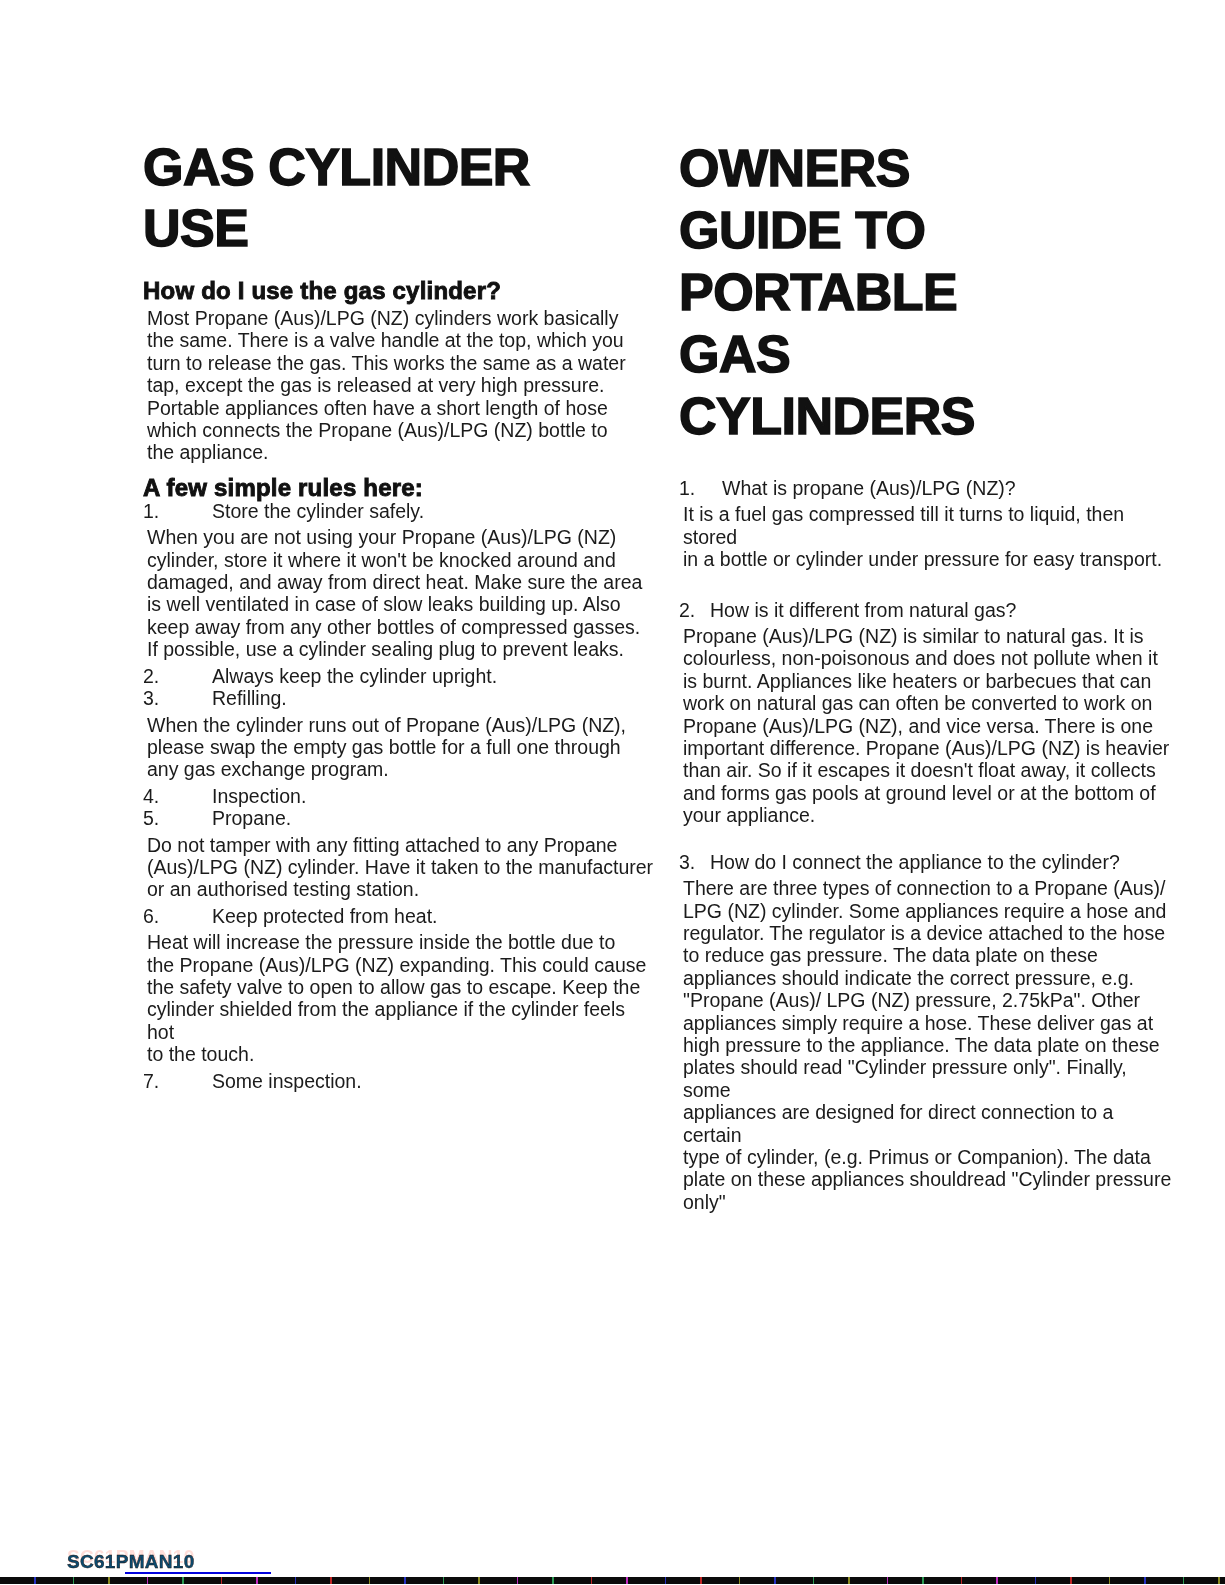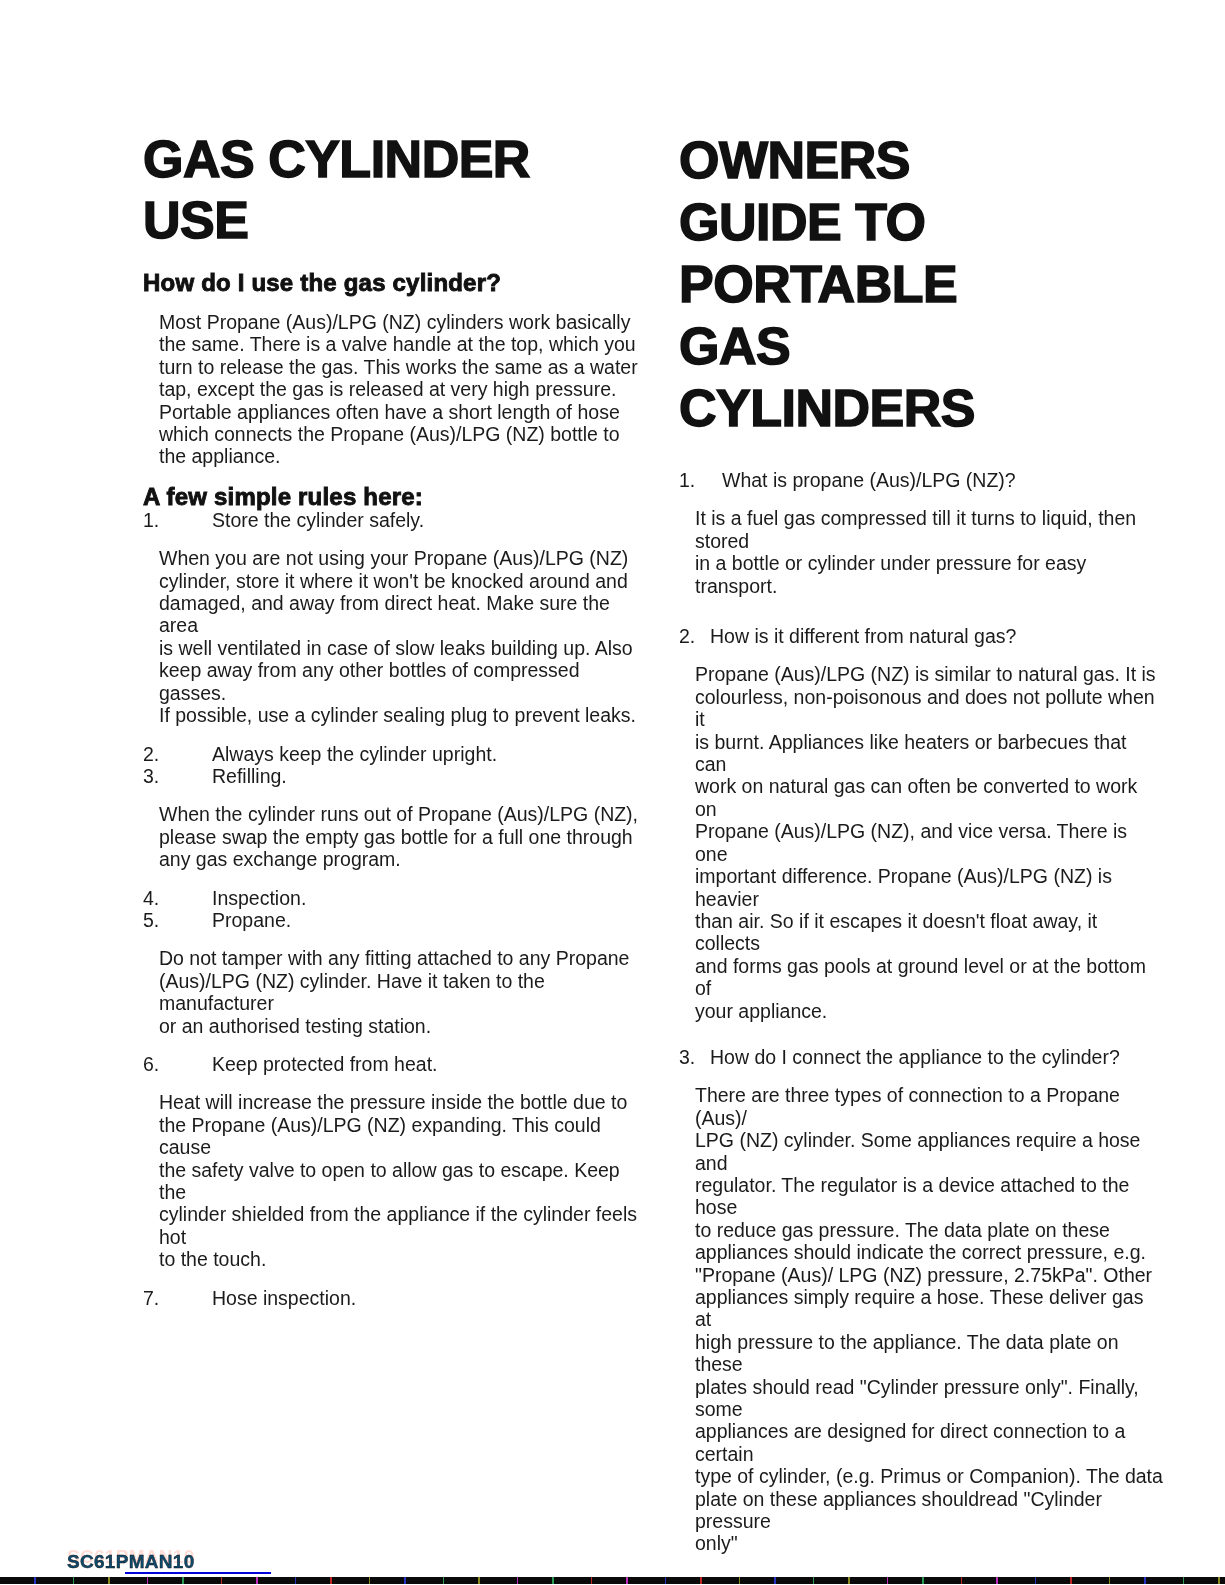--- a/index.html
+++ b/index.html
@@ -14,21 +14,21 @@
     background: #ffffff;
     overflow: hidden;
     font-family: "Liberation Sans", sans-serif;
     color: #141414;
     -webkit-font-smoothing: antialiased;
   }
   .pre { white-space: pre-line; }
 
   .col {
     position: absolute;
-    top: 129px;
+    top: 137px;
   }
   .col-left  { left: 143px; width: 515px; }
   .col-right { left: 679px; width: 500px; }
 
   .big-title {
     margin: 0;
     font-size: 52px;
     line-height: 61px;
     font-weight: bold;
     letter-spacing: -0.5px;
@@ -44,21 +44,21 @@
     font-size: 24px;
     line-height: 25px;
     font-weight: bold;
     letter-spacing: 0.2px;
     color: #111111;
     -webkit-text-stroke: 0.9px #111111;
   }
   .rules-heading { margin-top: 11px; }
 
   .body-text {
-    margin: 16px;
+    margin: 4px;
     font-size: 19.5px;
     line-height: 22.4px;
     color: #1b1b1b;
   }
   .body-text:empty { display: none; }
 
   .rule-line {
     display: flex;
     font-size: 19.5px;
     line-height: 22.4px;
@@ -198,21 +198,21 @@
       <p class="body-text pre">Heat will increase the pressure inside the bottle due to
 the Propane (Aus)/LPG (NZ) expanding. This could cause
 the safety valve to open to allow gas to escape. Keep the
 cylinder shielded from the appliance if the cylinder feels hot
 to the touch.</p>
     </div>
 
     <div class="rule">
       <div class="rule-line">
         <span class="rule-num">7.</span>
-        <span class="rule-title">Hose inspection.</span>
+        <span class="rule-title">Some inspection.</span>
       </div>
     </div>
   </div>
 
   <div class="col col-right">
     <h1 class="big-title">OWNERS
 GUIDE TO
 PORTABLE
 GAS
 CYLINDERS</h1>

